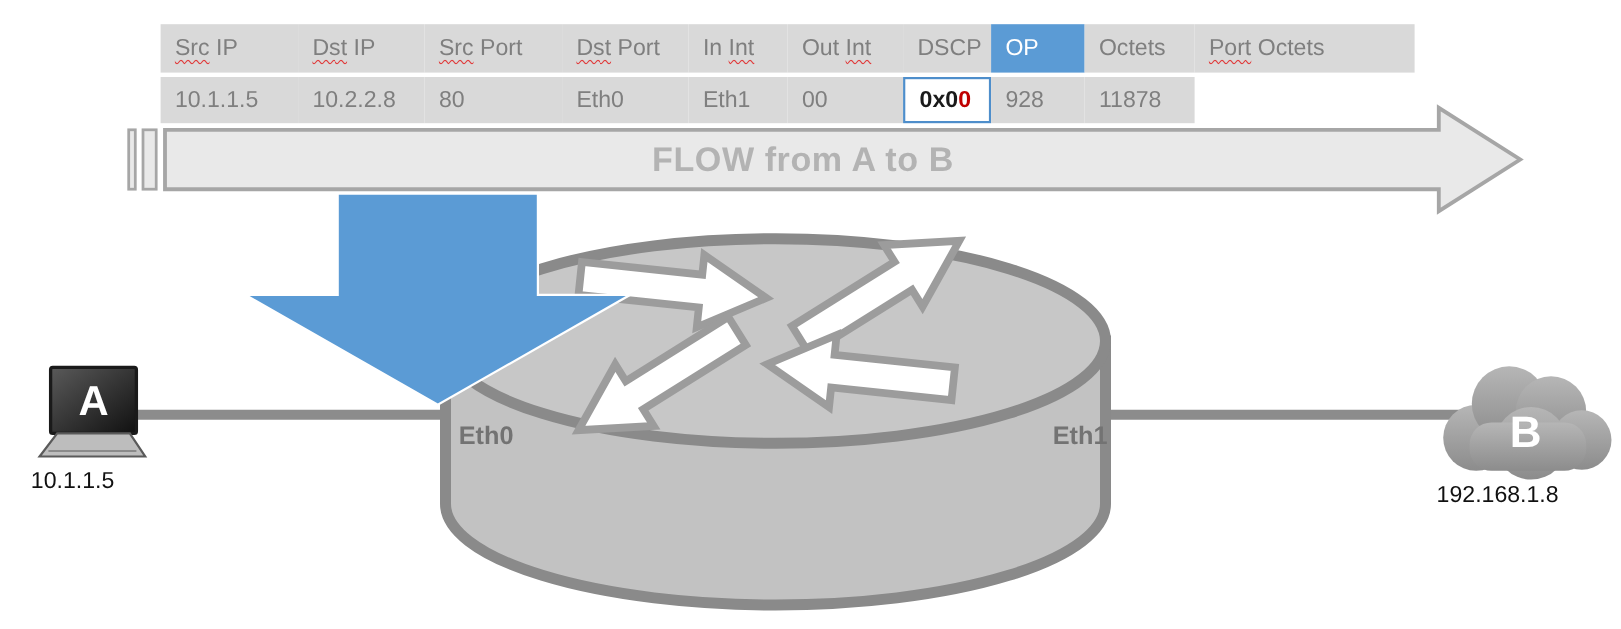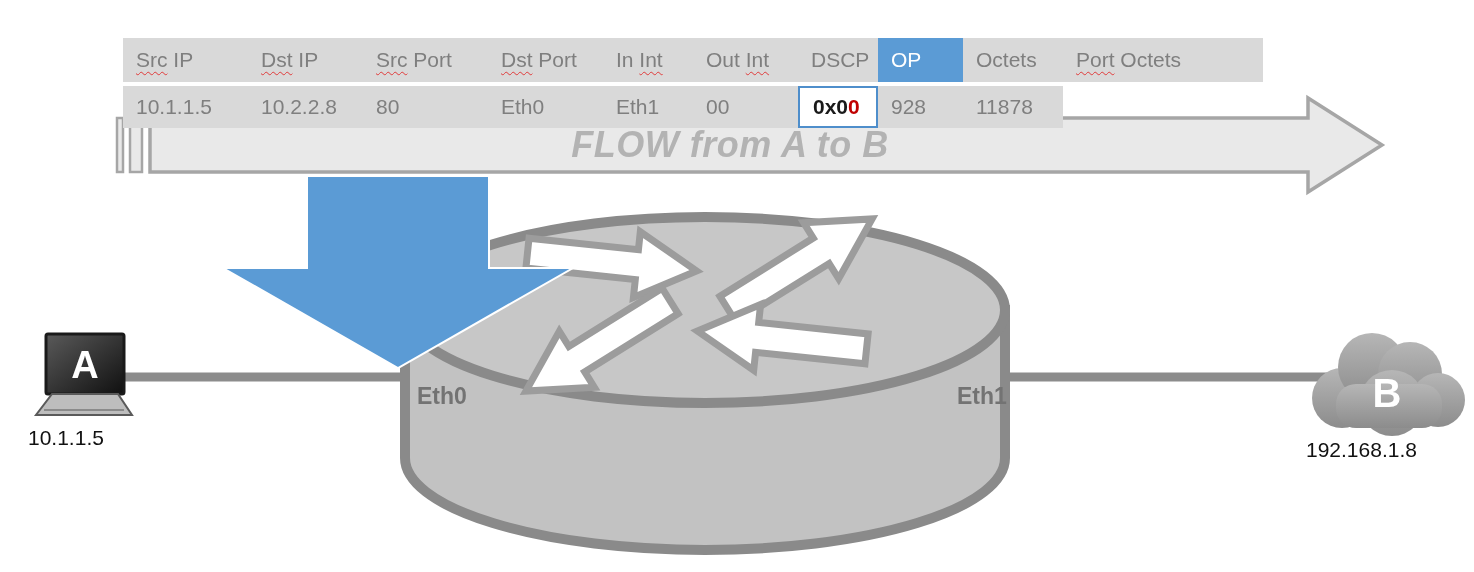--- a/index.html
+++ b/index.html
@@ -2,44 +2,43 @@
 <html><head>
 <meta charset="utf-8">
 <style>
   * { margin:0; padding:0; box-sizing:border-box; }
   body { font-family:"Liberation Sans", sans-serif; background:#ffffff; }
   .stage { position:relative; width:1474px; height:572px; background:#ffffff; overflow:hidden; }
   .scene { position:absolute; left:0; top:0; }
 
   
   .flow-table {
-    position:absolute; left:123px; top:22px;
+    position:absolute; left:146px; top:22px;
     display:grid;
     grid-template-columns:125px 115px 125px 115px 90px 105px 80px 85px 100px 200px;
     grid-template-rows:44px 42px;
     row-gap:4px;
-    margin-top:16px;
   }
   .cell {
     background:#d9d9d9; color:#7f7f7f; font-size:21px;
     display:flex; align-items:center; padding-left:13px; white-space:pre;
   }
   .cell.op-hdr { background:#5b9bd5; color:#ffffff; font-weight:normal; }
   .cell.op-val { background:#ffffff; border:2px solid #4e8ecb; color:#1a1a1a; font-weight:bold; }
   .red { color:#c00000; }
   .wavy {
     text-decoration-line:underline; text-decoration-style:wavy;
     text-decoration-color:#e03b3b; text-decoration-thickness:1px;
     text-underline-offset:4px;
   }
 
   .flow-label {
     position:absolute; left:152px; top:117px; width:1156px; height:56px;
-    line-height:56px; text-align:center; font-size:36px; font-weight:bold;
-    color:#b3b3b3; letter-spacing:.5px;font-style:italic;
+    line-height:56px; text-align:center; font-size:31px; font-weight:bold;
+    color:#b3b3b3; letter-spacing:.5px;
   }
   .obs-text {
     position:absolute; left:297px; top:200px; width:196px; text-align:center;
     color:#ffffff; font-weight:bold; font-size:21px; line-height:29px;
   }
   .obs-code { color:#111111; }
   .eth { position:absolute; font-size:23px; font-weight:bold; color:#737373; }
   .eth0 { left:417px; top:383px; }
   .eth1 { left:957px; top:383px; }
   .host-letter-a {

